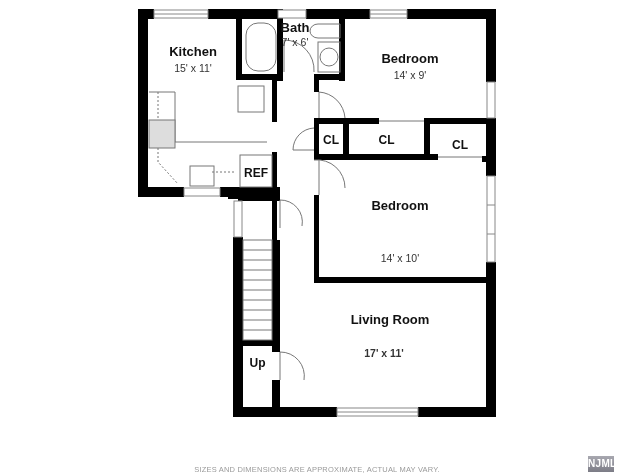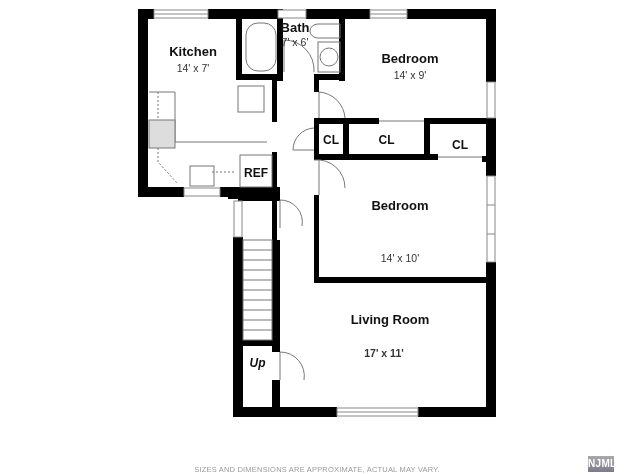--- a/index.html
+++ b/index.html
@@ -125,35 +125,35 @@
       <line x1="280" y1="200" x2="280" y2="228"></line>
     <path d="M280 352 A24 24 0 0 1 304 380"></path>
       <line x1="280" y1="352" x2="280" y2="380"></line>
 
     <line x1="379" y1="121" x2="424" y2="121"></line>
     <line x1="438" y1="157" x2="482" y2="157"></line>
   </g>
 </svg>
 
 <div class="lbl room-name" style="left:148px;top:44px;width:90px;">Kitchen</div>
-<div class="lbl room-dim" style="left:148px;top:62px;width:90px;">14' x 7'</div>
+<div class="lbl room-dim" style="left:148px;top:62px;width:90px;">15' x 11'</div>
 
 <div class="lbl room-name" style="left:280px;top:20px;width:30px;">Bath</div>
 <div class="lbl room-dim" style="left:280px;top:36px;width:30px;">7' x 6'</div>
 
 <div class="lbl room-name" style="left:360px;top:51px;width:100px;">Bedroom</div>
 <div class="lbl room-dim" style="left:360px;top:69px;width:100px;">14' x 9'</div>
 
 <div class="lbl room-name" style="left:350px;top:198px;width:100px;">Bedroom</div>
 <div class="lbl room-dim" style="left:350px;top:216px;width:100px;margin-top:36px;">14' x 10'</div>
 
 <div class="lbl room-name" style="left:330px;top:312px;width:120px;">Living Room</div>
 <div class="lbl room-dim" style="left:324px;top:347px;width:120px;font-weight:bold;">17' x 11'</div>
 
 <div class="lbl small-lbl" style="left:319px;top:133px;width:24px;">CL</div>
 <div class="lbl small-lbl" style="left:349px;top:133px;width:75px;">CL</div>
 <div class="lbl small-lbl" style="left:438px;top:138px;width:44px;">CL</div>
 
 <div class="lbl small-lbl" style="left:240px;top:166px;width:32px;">REF</div>
-<div class="lbl small-lbl" style="left:243px;top:356px;width:29px;font-style:italic;">Up</div>
+<div class="lbl small-lbl" style="left:243px;top:356px;width:29px;">Up</div>
 
 <div class="disclaimer">SIZES AND DIMENSIONS ARE APPROXIMATE, ACTUAL MAY VARY.</div>
 <div class="logo">NJMLS</div>
 
 </body></html>

